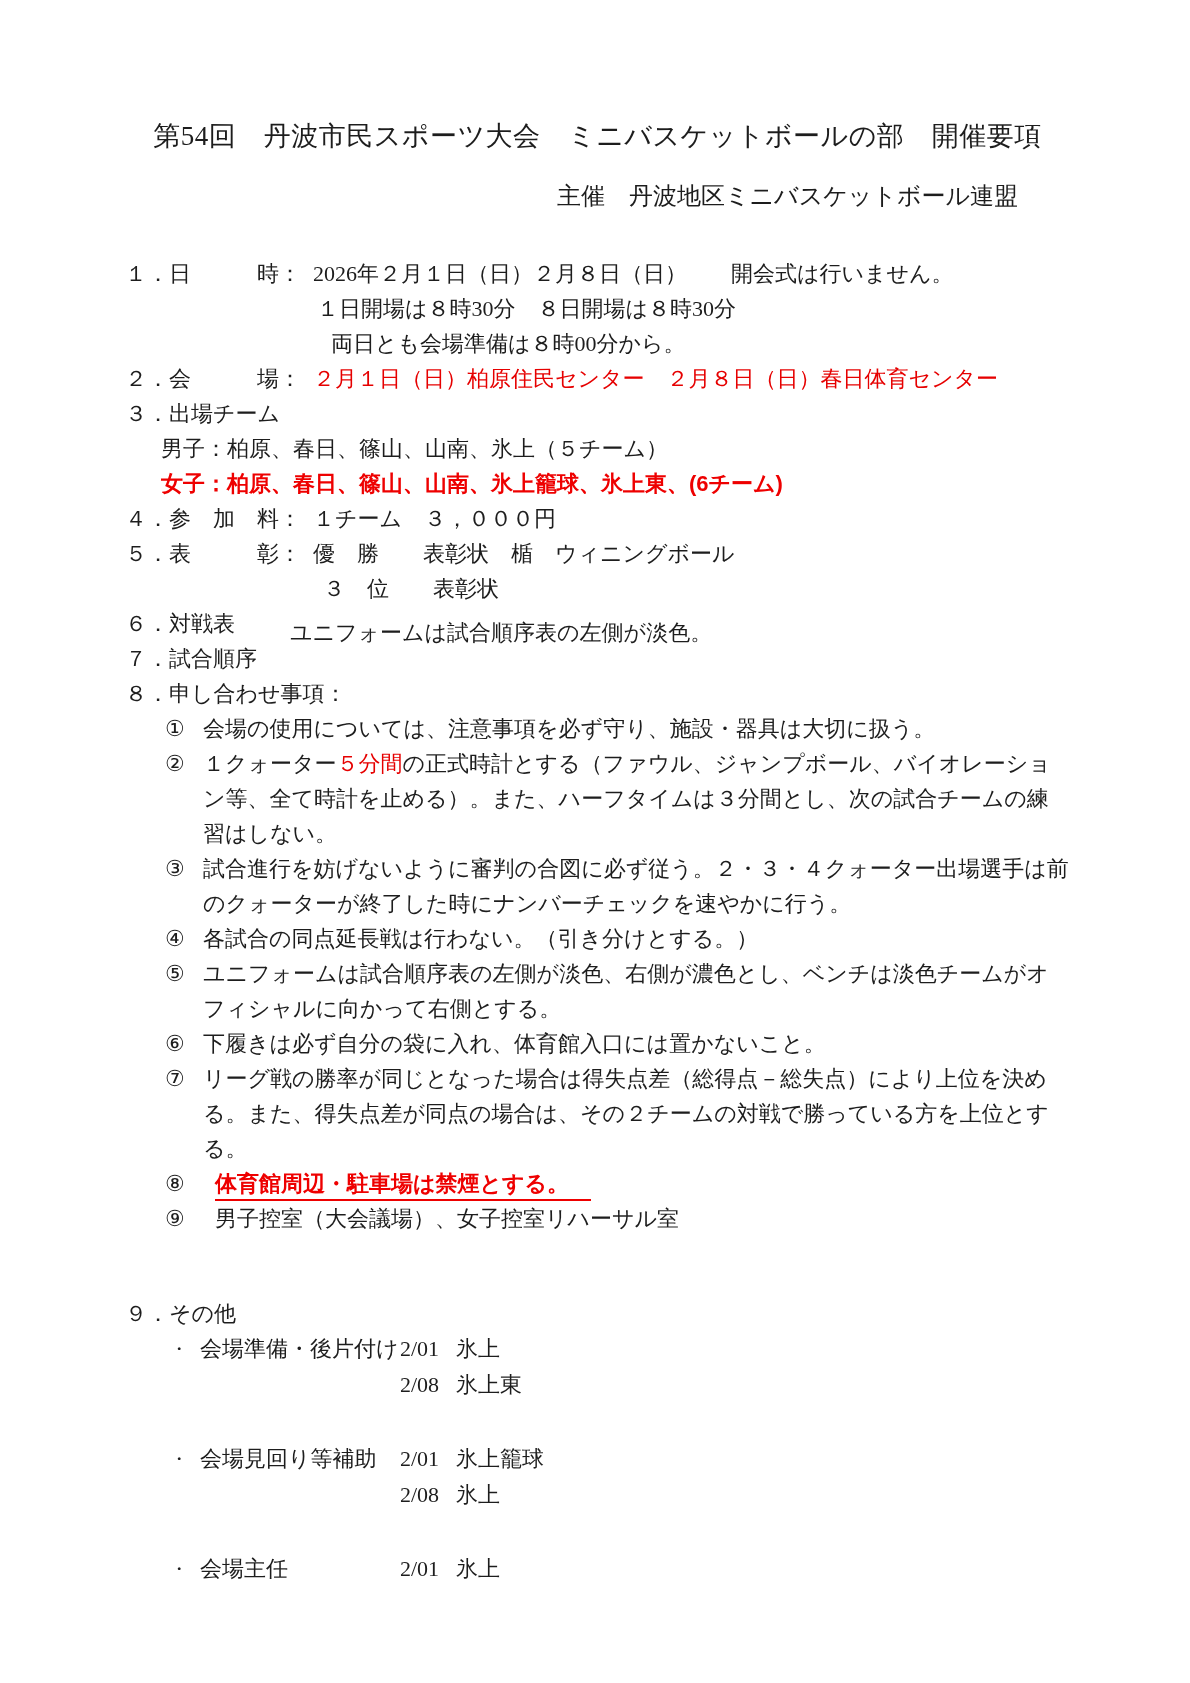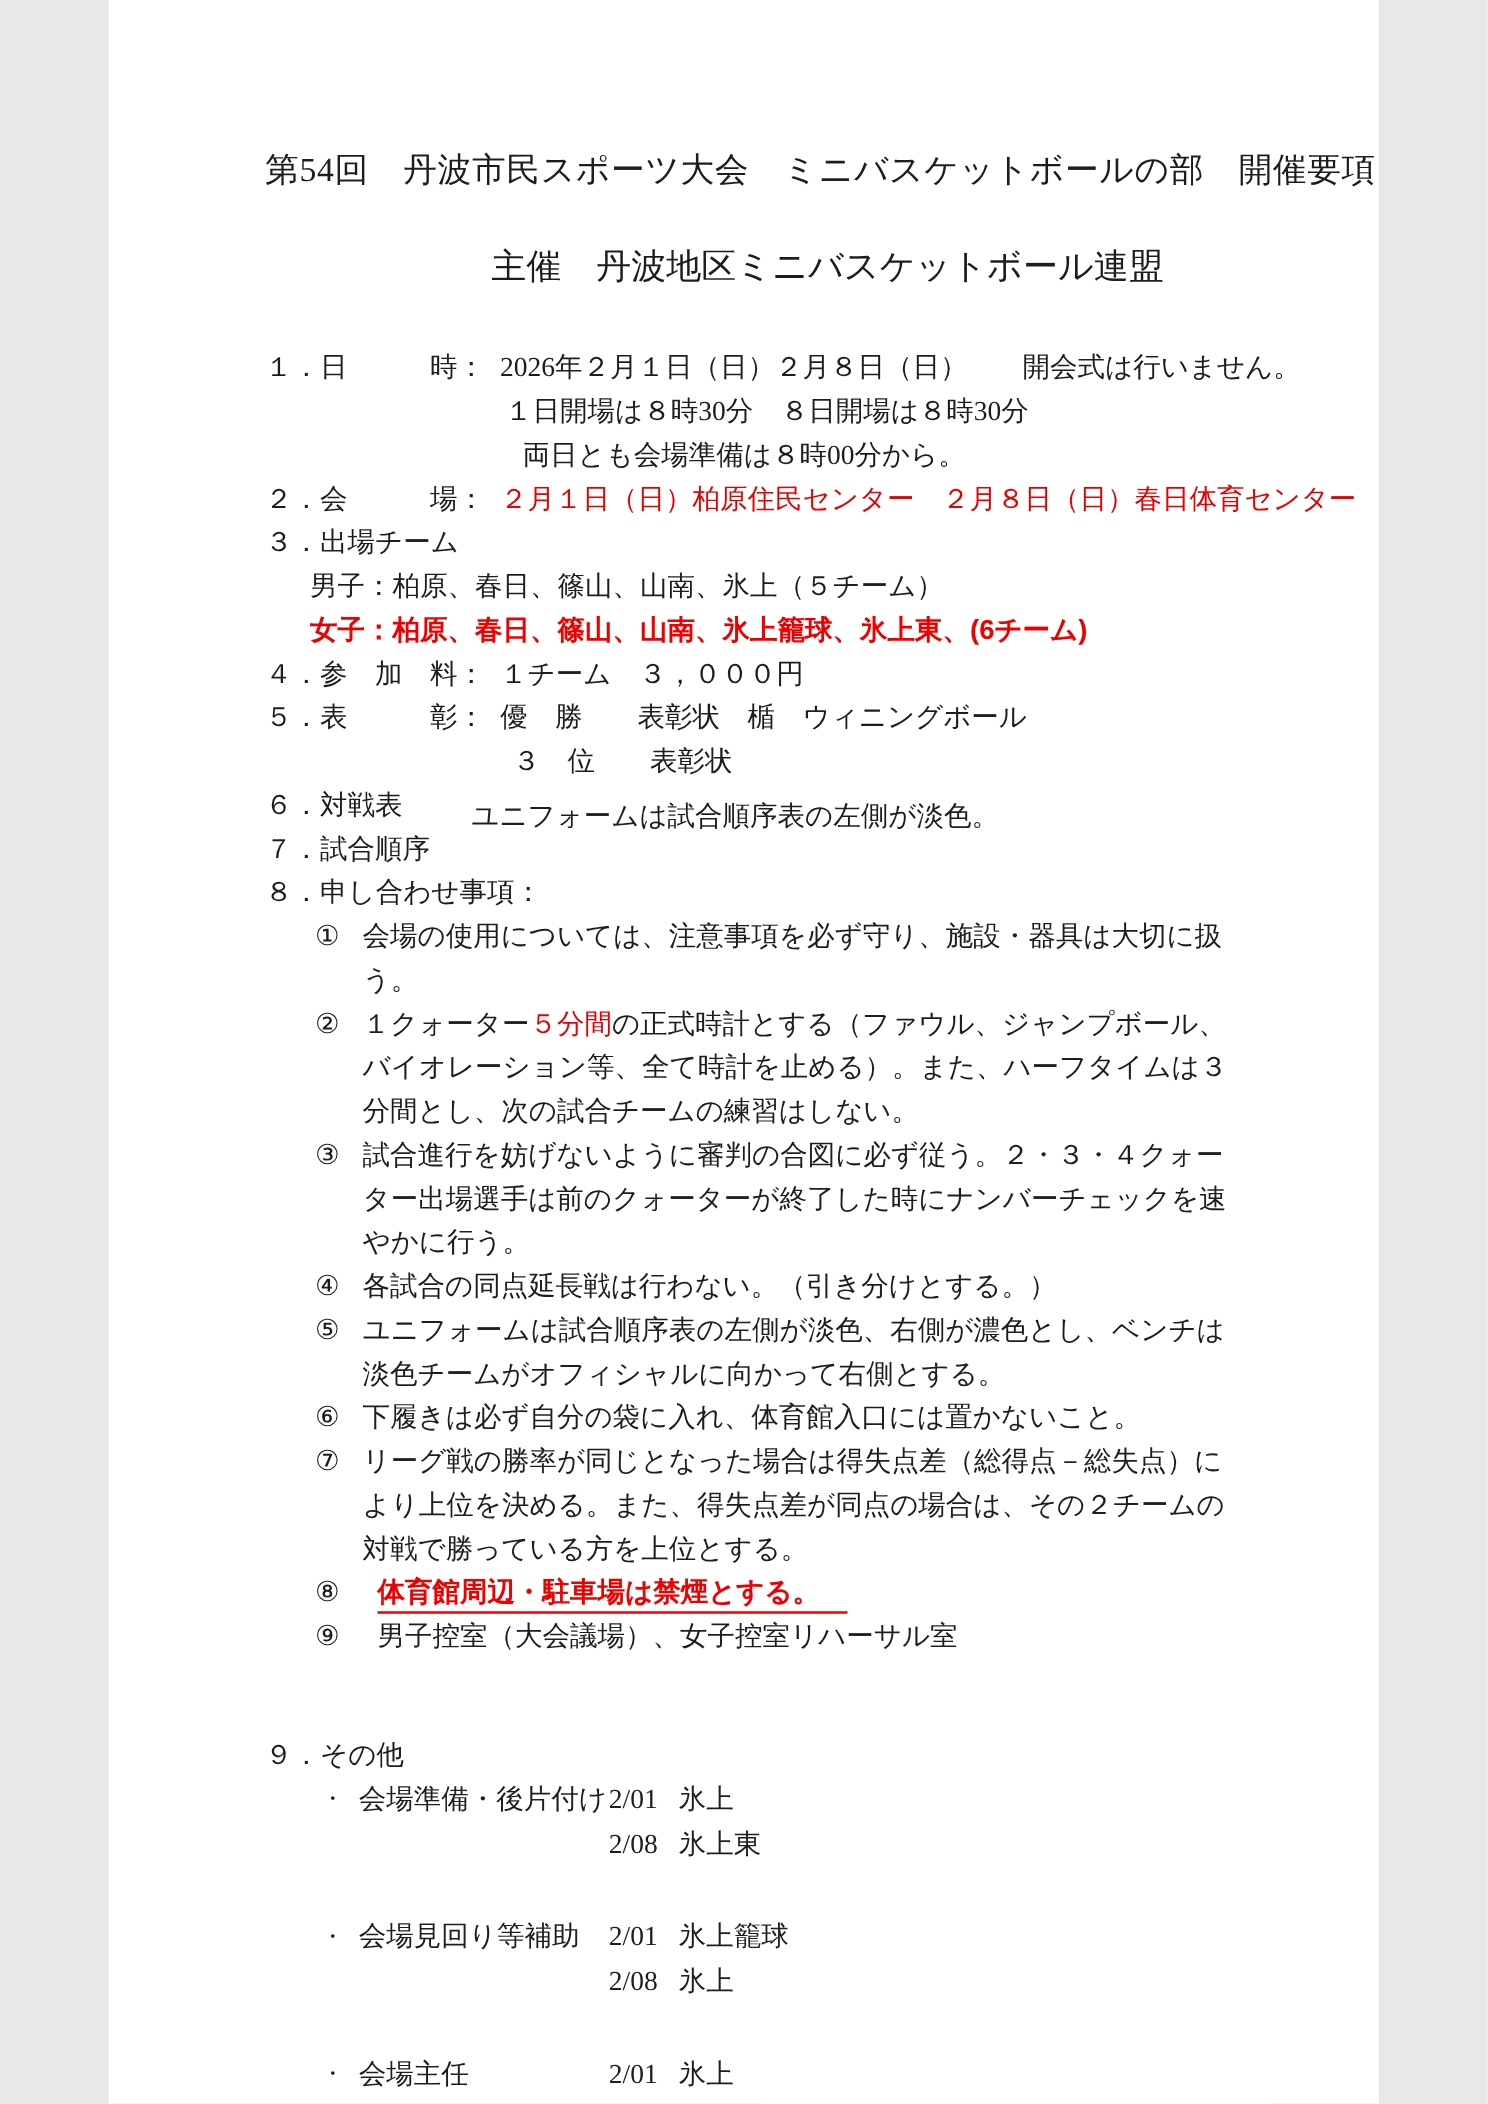--- a/index.html
+++ b/index.html
@@ -1,39 +1,39 @@
 <!DOCTYPE html>
 <html><head>
 <meta charset="utf-8">
 <style>
   html, body { margin: 0; padding: 0; background: #e8e8e8; }
   .page {
-    width: 1016px; height: 1683px;
+    width: 1190px; height: 1683px;
     margin: 0 auto;
     background: #ffffff;
     color: #1d1d1d;
     font-family: "Liberation Serif", "DejaVu Serif", serif;
     font-size: 22px;
     box-sizing: border-box;
     padding: 118px 120px 0 125px;
     overflow: hidden;
   }
   .title {
     font-size: 27px;
     font-weight: 500;
     text-align: center;
     margin: 0;
     white-space: nowrap;
     letter-spacing: 0.5px;
   }
   .organizer {
     text-align: right;
     padding-right: 52px;
-    font-size: 28px;
-    margin-top: 40px;
+    font-size: 24px;
+    margin-top: 26px;
   }
   .body { margin-top: 44px; }
   .line { line-height: 35px; white-space: nowrap; }
   .lbl { margin-right: 12px; }
   .indent1 { padding-left: 192px; }
   .indent2 { padding-left: 206px; }
   .team-line { padding-left: 36px; }
   .award-row { padding-left: 198px; }
   .red { color: #e60000; }
   .redbold {

